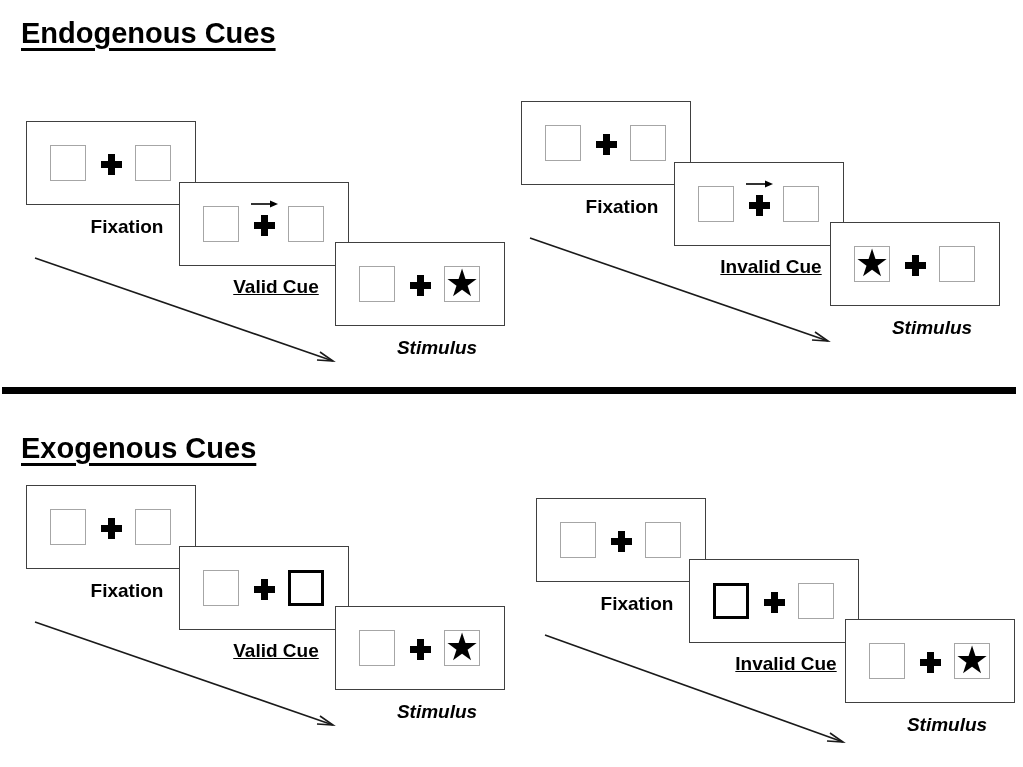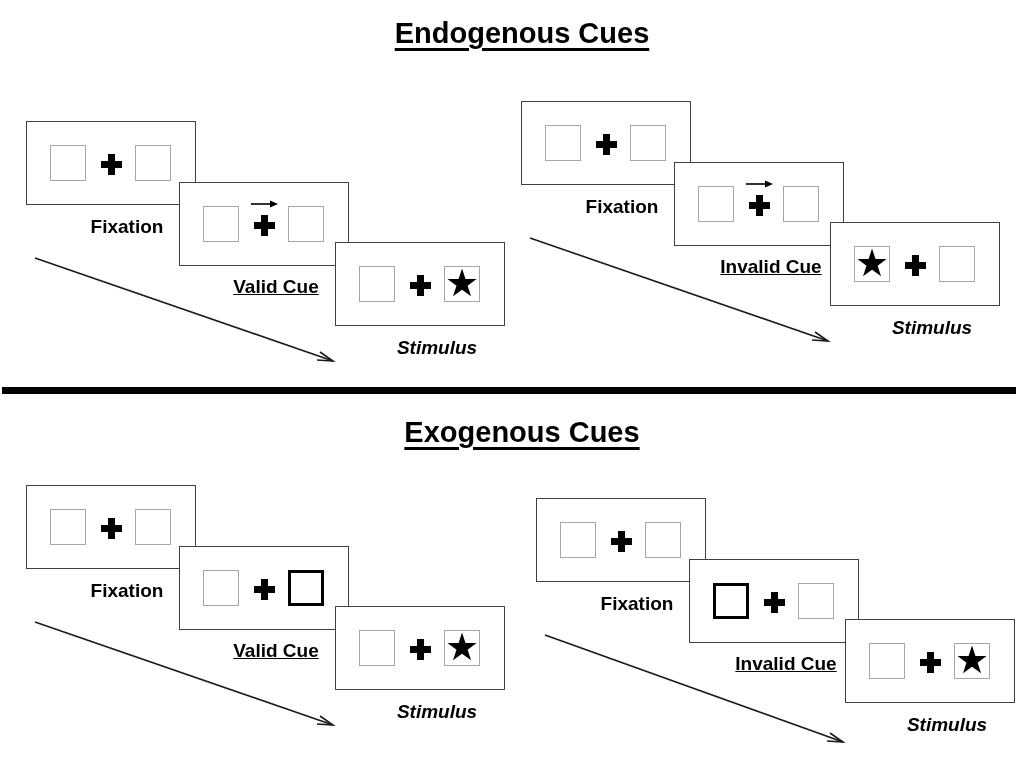--- a/index.html
+++ b/index.html
@@ -10,31 +10,31 @@
     height: 767px;
     background: #ffffff;
     font-family: "Liberation Sans", "DejaVu Sans", sans-serif;
     color: #000000;
     overflow: hidden;
   }
   .section-title {
     position: absolute;
     left: 0;
     width: 100%;
-    text-align: center;
+    text-align: left;
     font-size: 29px;
     font-weight: bold;
     text-decoration: underline;
     text-decoration-thickness: 3px;
     text-underline-offset: 5px;
     letter-spacing: 0px;
     padding-left: 21px;
   }
   #title-endogenous { top: 17px; }
-  #title-exogenous  { top: 416px; }
+  #title-exogenous  { top: 432px; }
   .divider {
     position: absolute;
     left: 2px;
     top: 387px;
     width: 1014px;
     height: 7px;
     background: #000000;
   }
   .sequence { position: absolute; width: 480px; height: 262px; }
   .timeline { position: absolute; left: 0; top: 0; pointer-events: none; }

